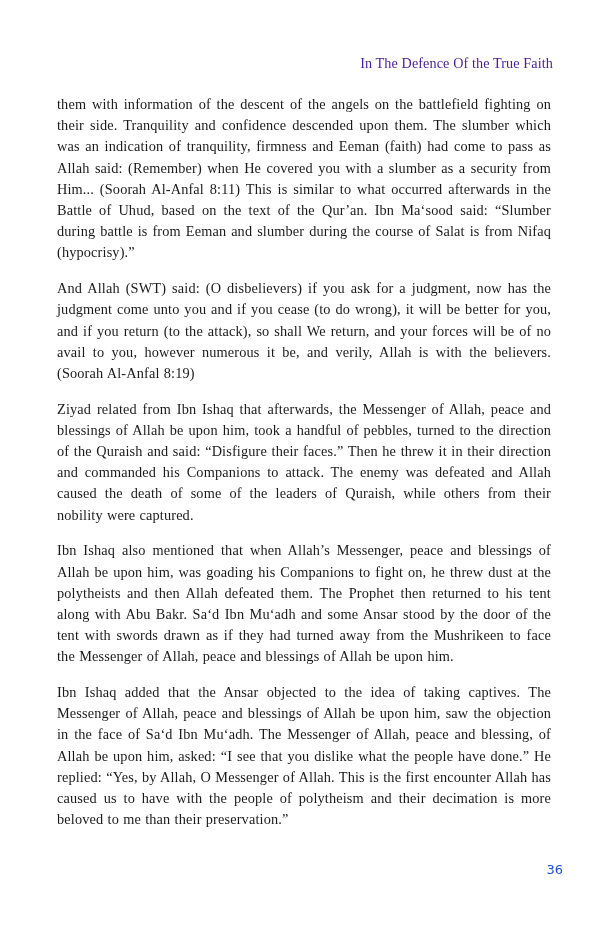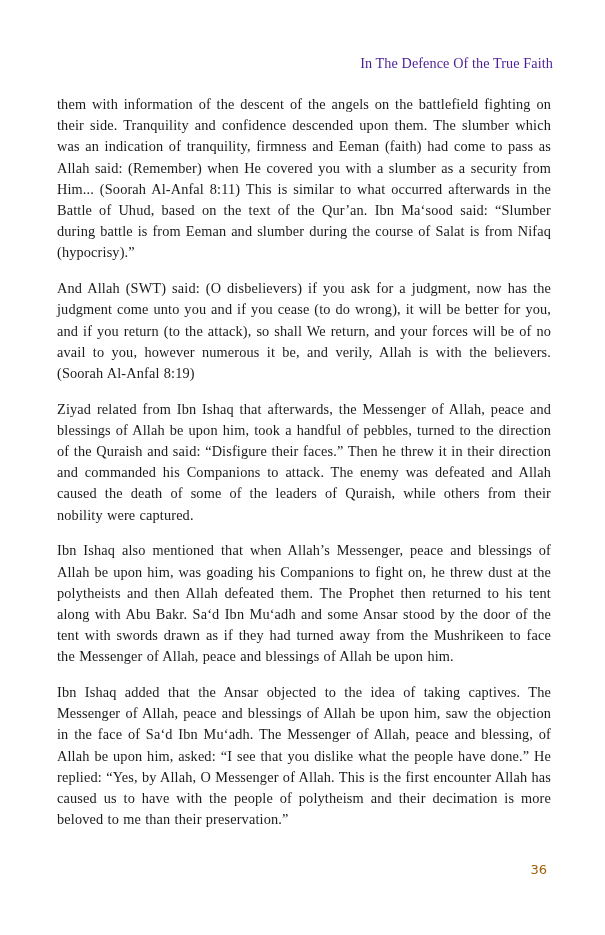--- a/index.html
+++ b/index.html
@@ -34,24 +34,24 @@
       font-size: 14.3px;
       line-height: 21.2px;
       text-align: justify;
       text-align-last: left;
       letter-spacing: 0.15px;
       word-spacing: 0.5px;
     }
     .page-number {
       position: absolute;
       top: 862px;
-      right: 58px;
+      right: 42px;
       font-family: "DejaVu Sans", "Liberation Sans", sans-serif;
       font-size: 13px;
-      color: #a16207;
+      color: #1d4ed8;
     }
   </style>
 </head>
 <body>
 
 <div class="running-header">In The Defence Of the True Faith</div>
 
 <div class="body-text">
   <p class="para">them with information of the descent of the angels on the battlefield fighting on their side. Tranquility and confidence descended upon them. The slumber which was an indication of tranquility, firmness and Eeman (faith) had come to pass as Allah said: (Remember) when He covered you with a slumber as a security from Him... (Soorah Al-Anfal 8:11) This is similar to what occurred afterwards in the Battle of Uhud, based on the text of the Qur’an. Ibn Ma‘sood said: “Slumber during battle is from Eeman and slumber during the course of Salat is from Nifaq (hypocrisy).”</p>
   <p class="para">And Allah (SWT) said: (O disbelievers) if you ask for a judgment, now has the judgment come unto you and if you cease (to do wrong), it will be better for you, and if you return (to the attack), so shall We return, and your forces will be of no avail to you, however numerous it be, and verily, Allah is with the believers. (Soorah Al-Anfal 8:19)</p>

